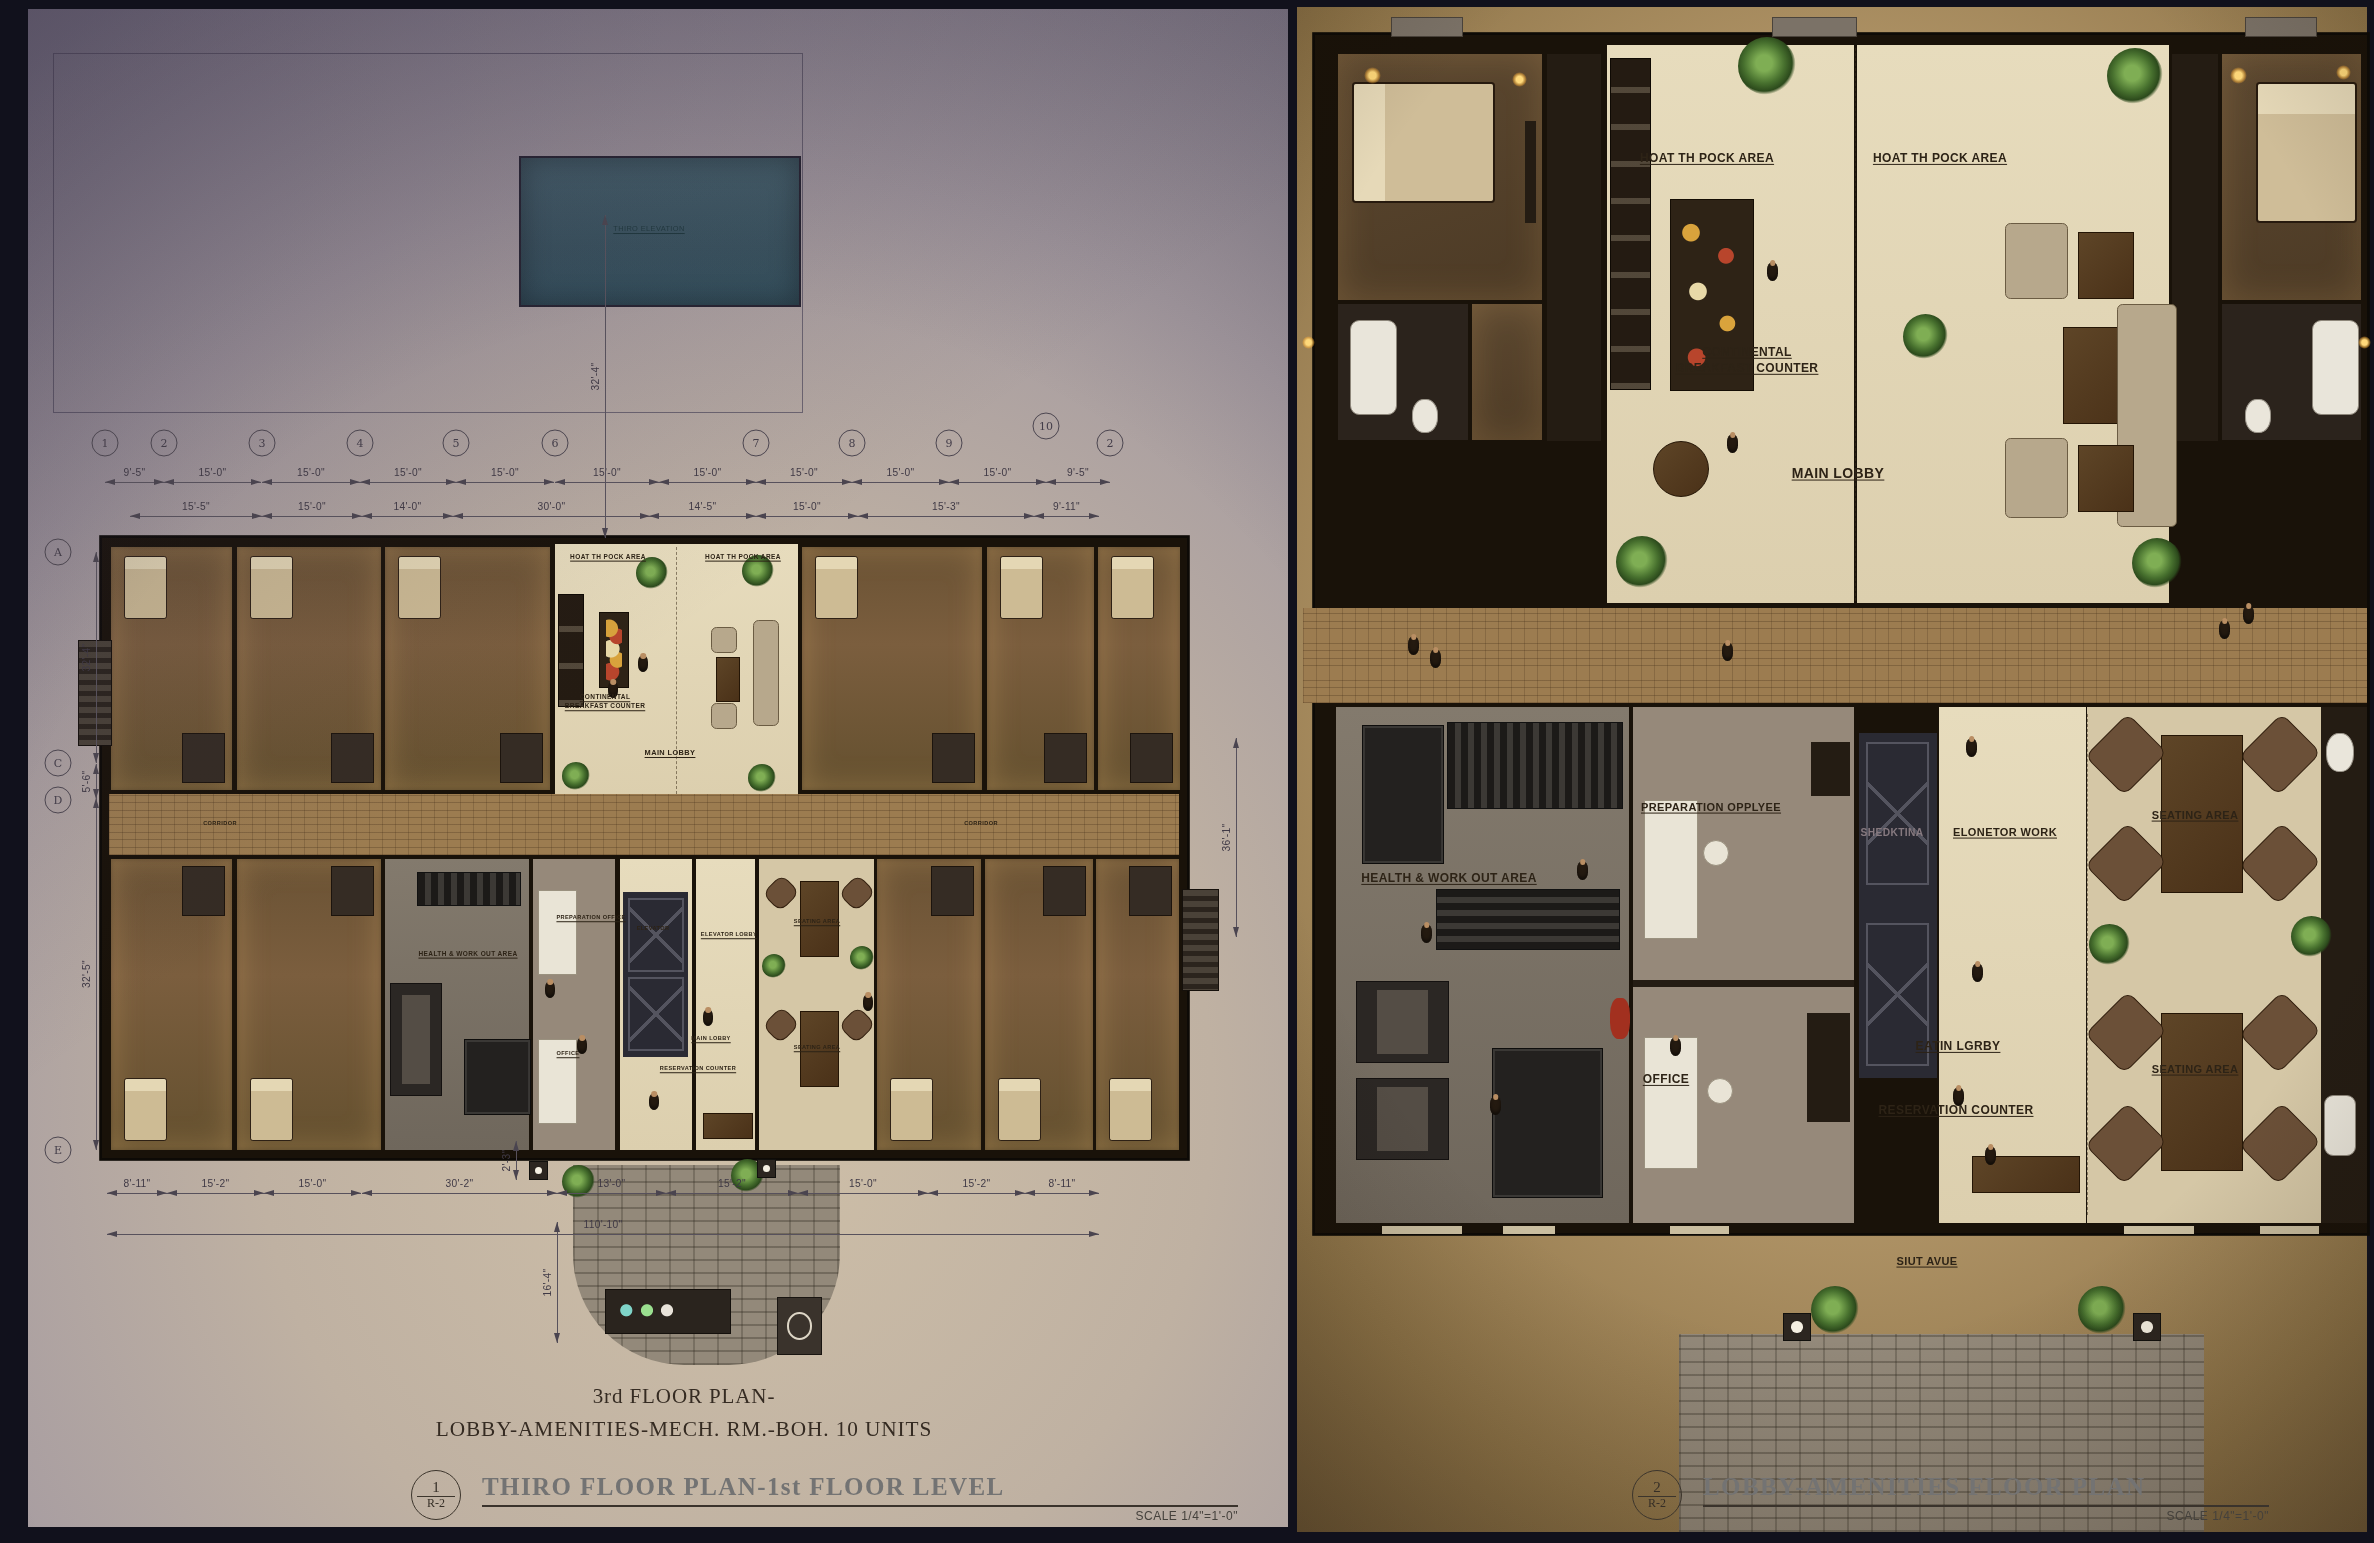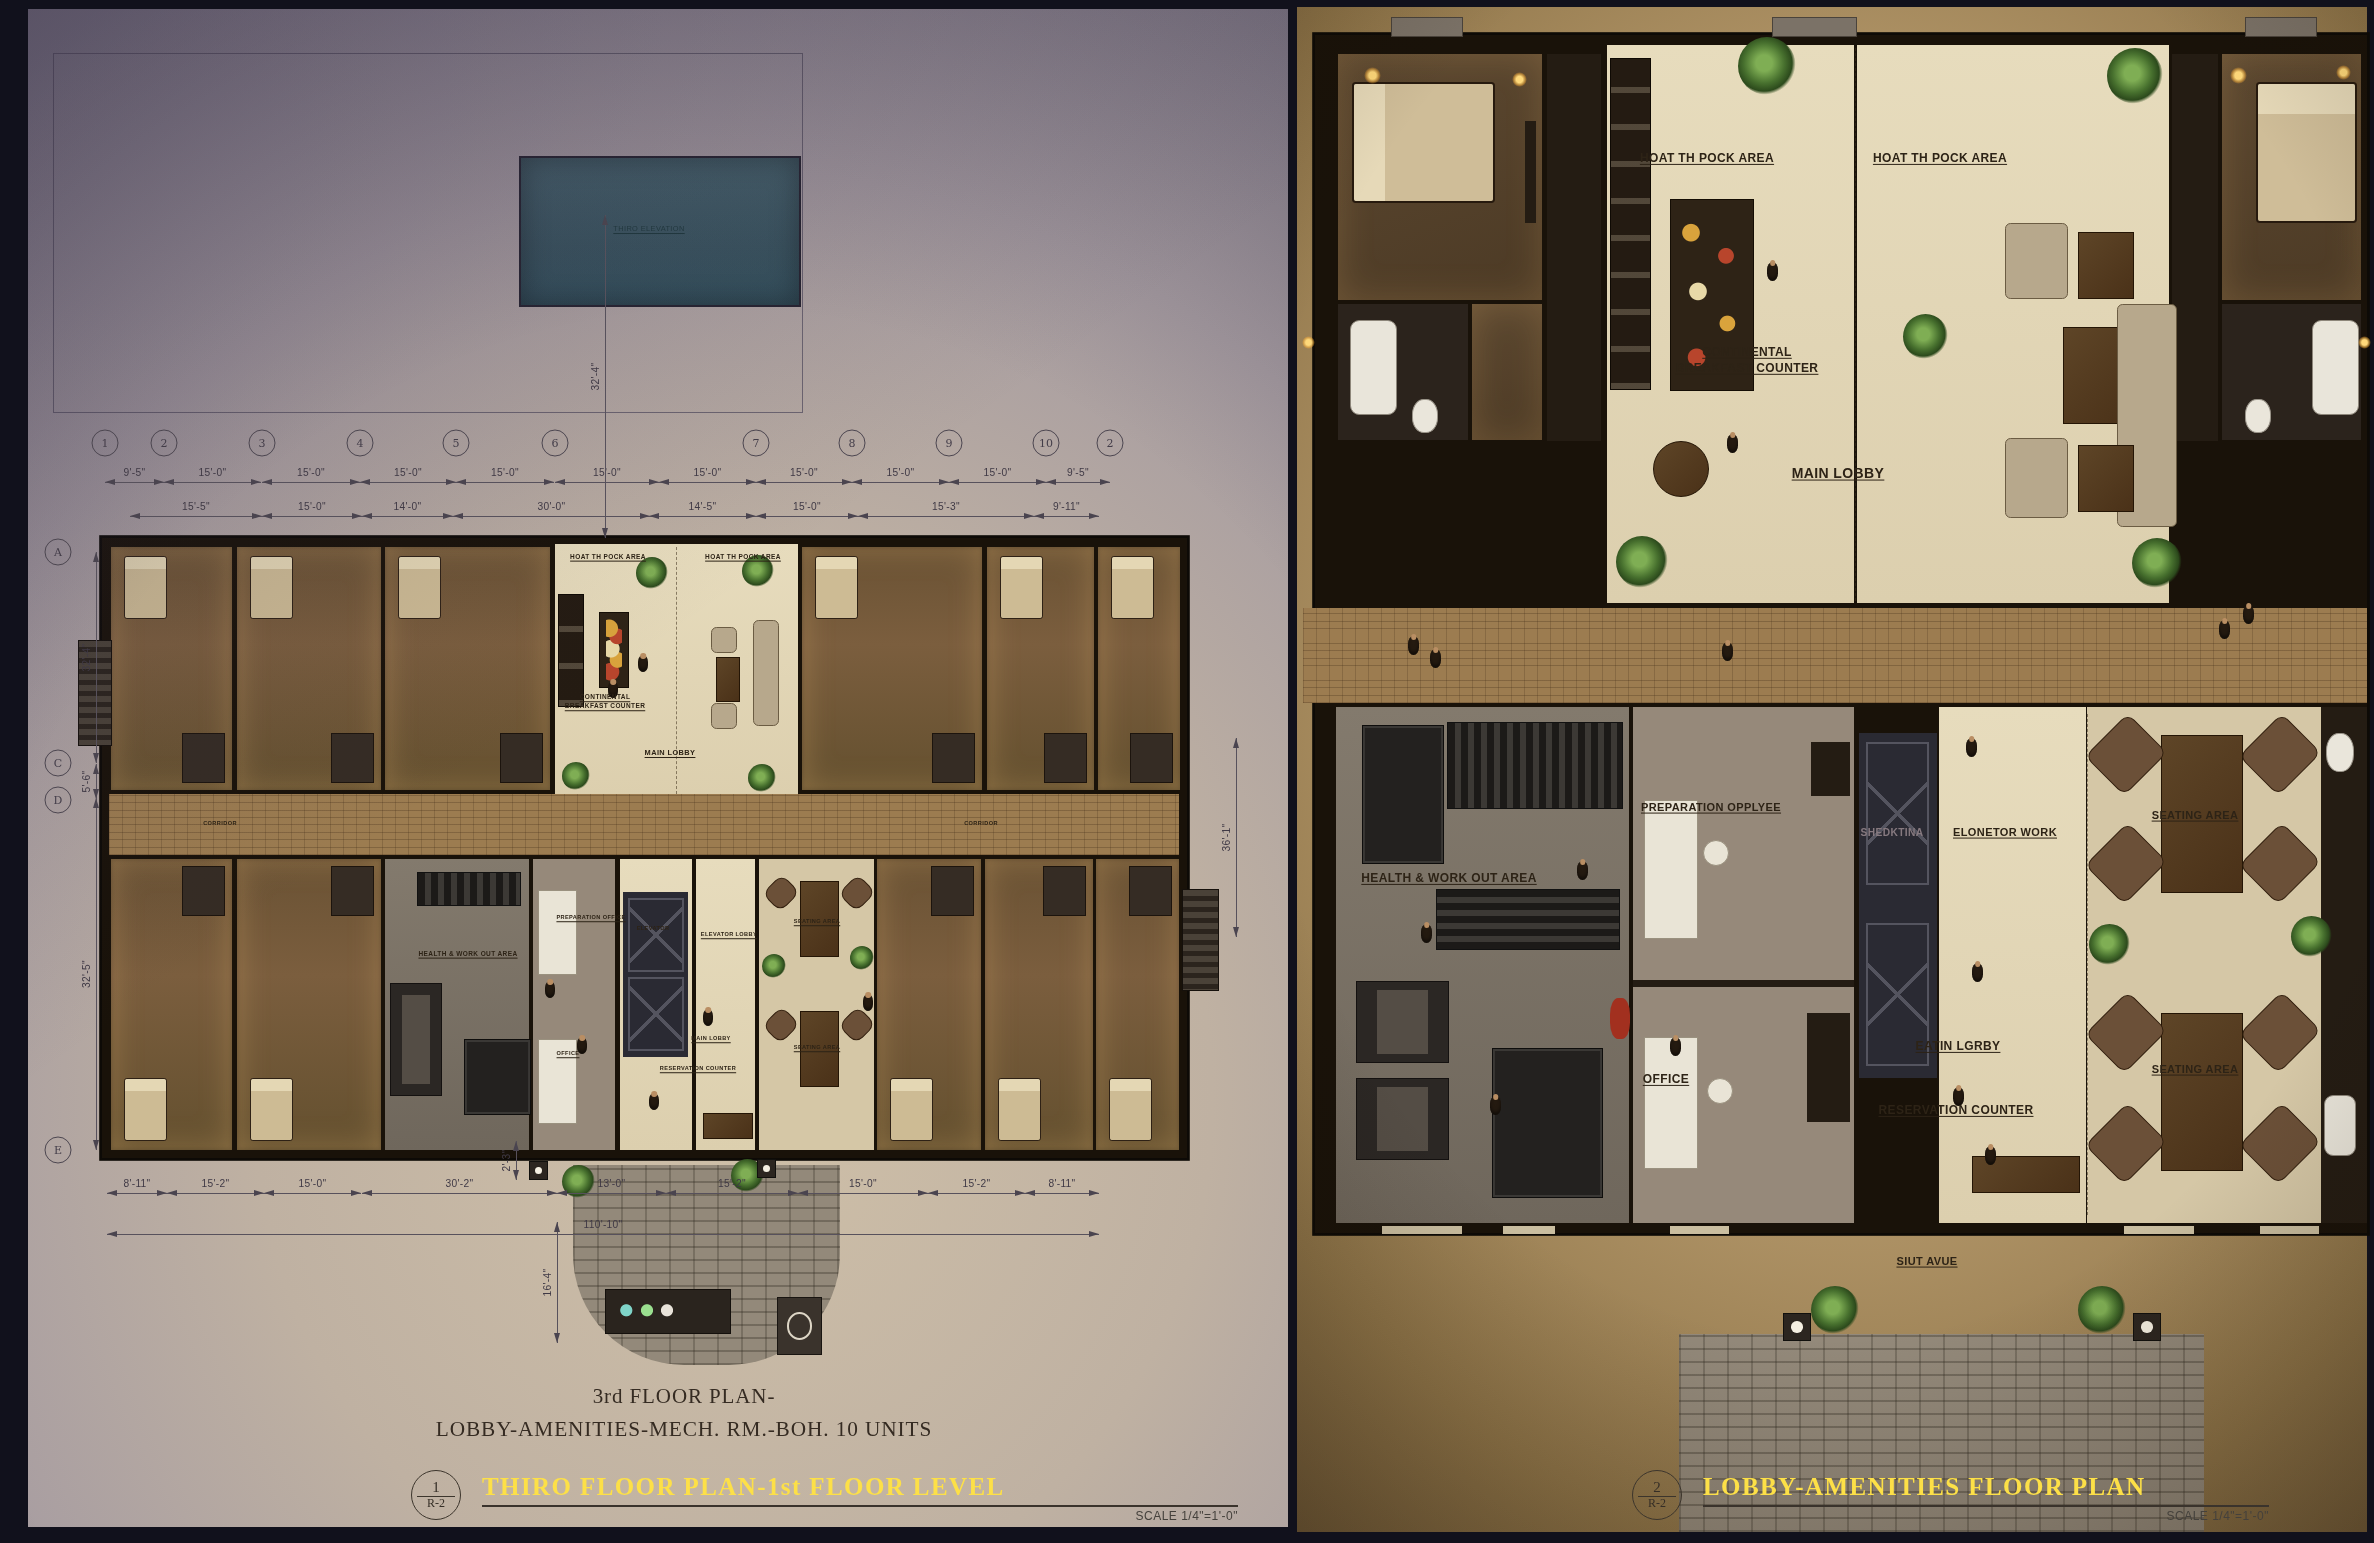--- a/index.html
+++ b/index.html
@@ -108,21 +108,21 @@
   
   .t1,.t2{position:absolute;transform:translateX(-50%);font-family:"Liberation Serif",serif;
     color:#352b22;letter-spacing:0.9px;white-space:nowrap;z-index:50;}
   .t1{font-size:21px;} .t2{font-size:21.3px;}
   .fcirc{position:absolute;transform:translate(-50%,-50%);width:48px;height:48px;border:1.9px solid #3c352c;
     border-radius:50%;display:flex;flex-direction:column;align-items:center;justify-content:center;
     font-family:"Liberation Serif",serif;color:#352e26;z-index:50;}
   .fcirc span{display:block;font-size:15px;line-height:1.15;width:78%;text-align:center;}
   .fcirc .fs{border-top:1.4px solid #3c352c;font-size:12px;}
   .ftitle{position:absolute;font-family:"Liberation Serif",serif;font-size:25px;font-weight:bold;
-    letter-spacing:1.4px;color:#fde047;white-space:nowrap;z-index:50;}
+    letter-spacing:1.4px;color:#737373;white-space:nowrap;z-index:50;}
   .frule{position:absolute;height:1.9px;background:#3a332c;z-index:50;}
   .fscale{position:absolute;font-size:12px;color:#45413c;transform:translateX(-100%);
     letter-spacing:0.5px;z-index:50;}
 </style>
 </head>
 <body>
 
 <div id="canvas">
 
   <div class="abs" id="left-bg"></div>
@@ -470,21 +470,21 @@
       </div>
       <div class="bub" style="left: 105px; top: 443px;">1</div>
       <div class="bub" style="left: 164px; top: 443px;">2</div>
       <div class="bub" style="left: 262px; top: 443px;">3</div>
       <div class="bub" style="left: 360px; top: 443px;">4</div>
       <div class="bub" style="left: 456px; top: 443px;">5</div>
       <div class="bub" style="left: 555px; top: 443px;">6</div>
       <div class="bub" style="left: 756px; top: 443px;">7</div>
       <div class="bub" style="left: 852px; top: 443px;">8</div>
       <div class="bub" style="left: 949px; top: 443px;">9</div>
-      <div class="bub" style="left: 1046px; top: 443px;">10</div>
+      <div class="bub" style="left: 1046px; top: 426px;">10</div>
       <div class="bub" style="left: 1110px; top: 443px;">2</div>
       <div class="bub" style="left: 58px; top: 552px;">A</div>
       <div class="bub" style="left: 58px; top: 763px;">C</div>
       <div class="bub" style="left: 58px; top: 800px;">D</div>
       <div class="bub" style="left: 58px; top: 1150px;">E</div>
       <div class="plab u" style="left: 1707px; top: 158px; font-size: 12px;">HOAT TH POCK AREA</div>
       <div class="plab u" style="left: 1940px; top: 158px; font-size: 12px;">HOAT TH POCK AREA</div>
       <div class="plab u" style="left: 1716px; top: 360px; font-size: 12px; margin-left: 31px;">CONTINENTAL
 BREAKFAST COUNTER</div>
       <div class="plab u" style="left: 1838px; top: 473px; font-size: 14px;">MAIN LOBBY</div>

